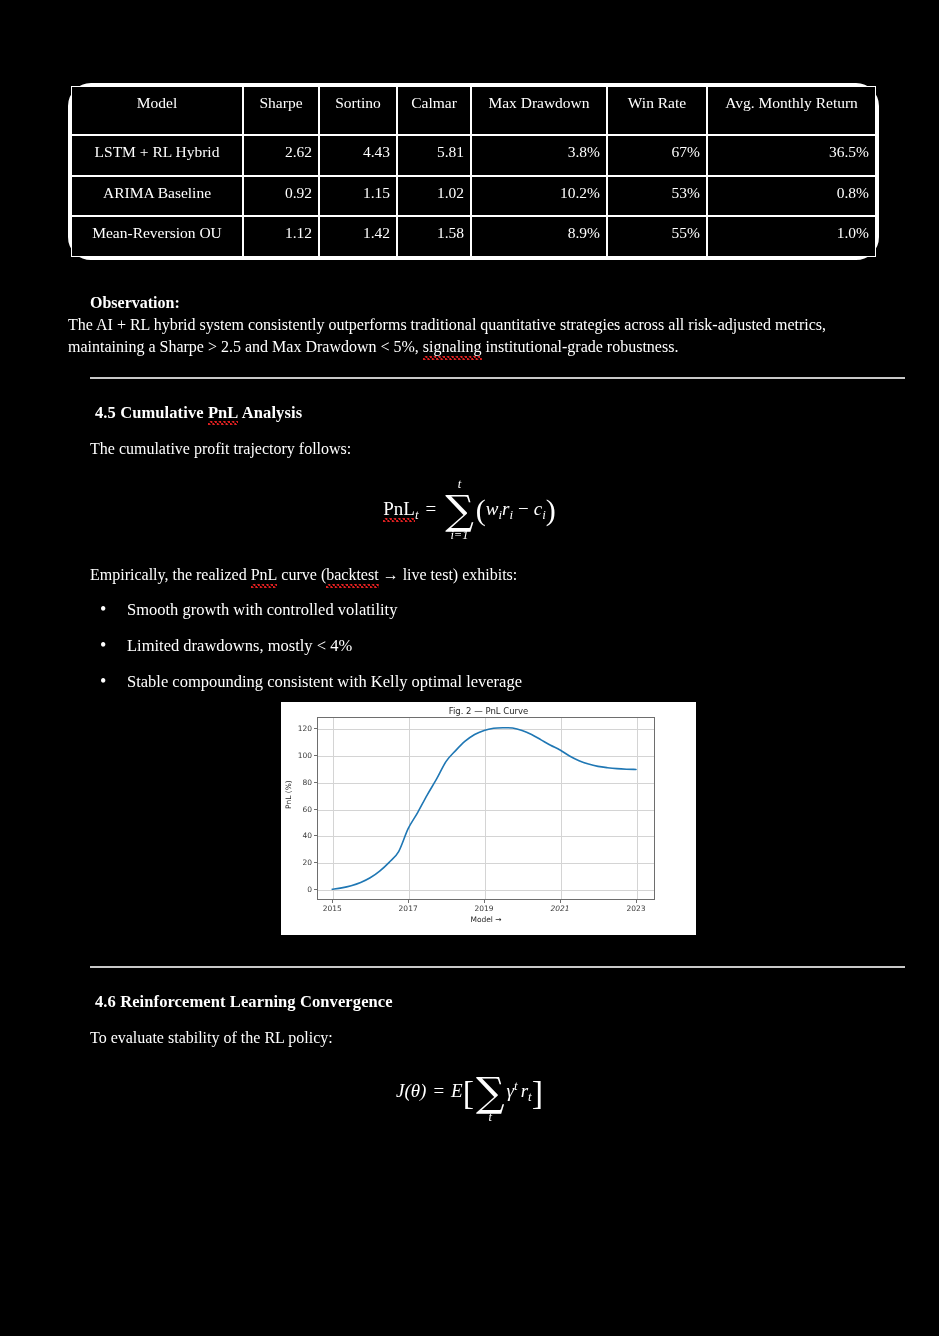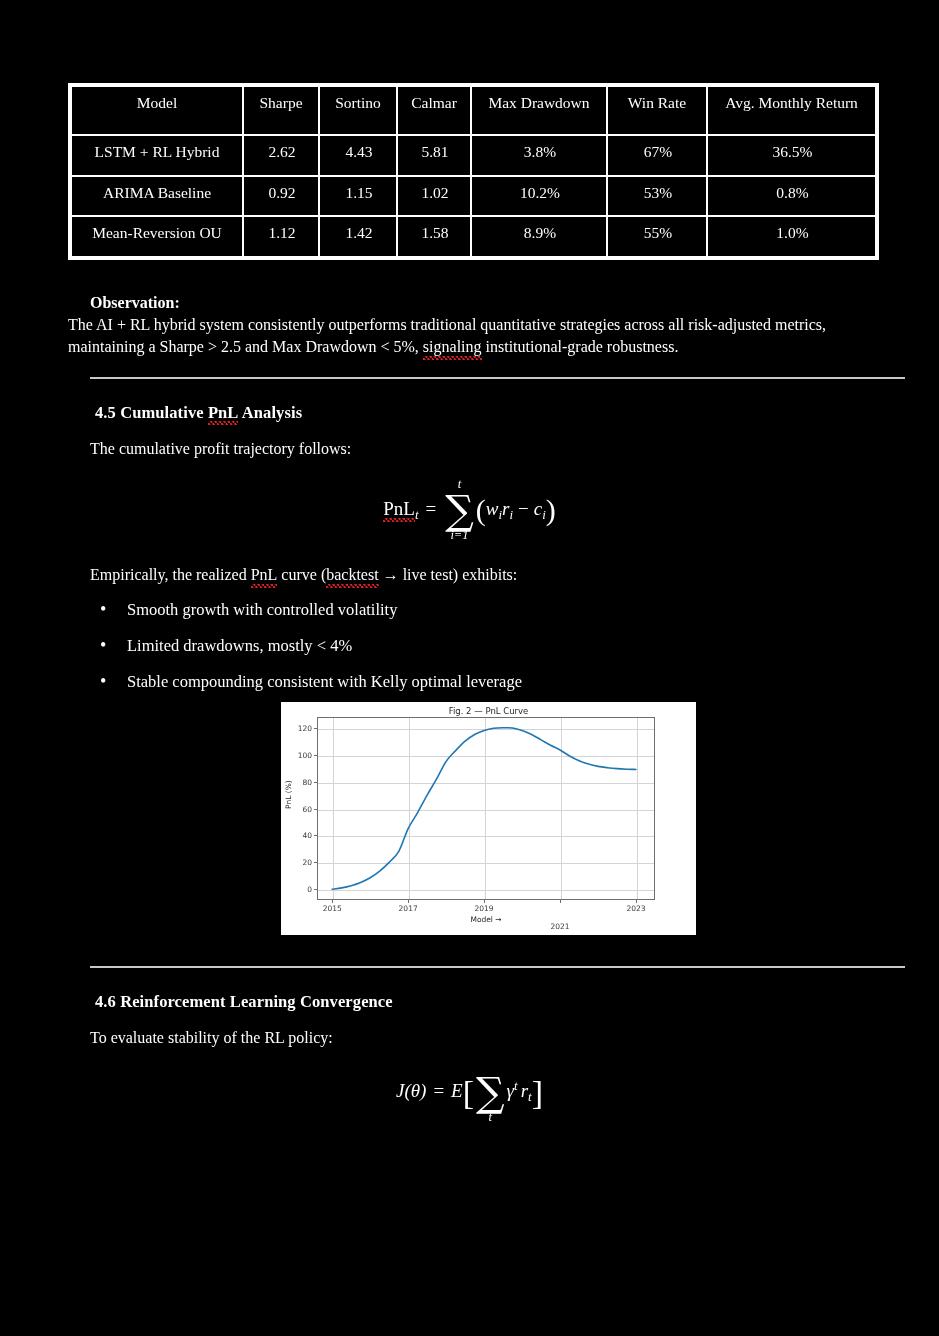--- a/index.html
+++ b/index.html
@@ -32,40 +32,41 @@
   }
   table.metrics {
     border-collapse: separate;
     border-spacing: 0;
     width: 805px;
     table-layout: fixed;
     border-left: 3px solid #ffffff;
     border-right: 3px solid #ffffff;
     border-top: 3px solid #ffffff;
     border-bottom: 3px solid #ffffff;
+    border-radius: 23px;
   }
   table.metrics td, table.metrics th {
     border: 1px solid #ffffff;
     background: #000000;
     color: #ffffff;
     font-weight: normal;
     font-size: 15.5px;
     line-height: 1.15;
     padding: 7px 6px 14px 6px;
     vertical-align: top;
     white-space: nowrap;
     overflow: visible;
   }
   table.metrics th {
     text-align: center;
     padding-bottom: 22px;
   }
   table.metrics th.col-model { text-align: center; }
   table.metrics td.col-model { text-align: center; }
-  table.metrics td.numeric { text-align: center; padding-left: 8px; }
+  table.metrics td.numeric { text-align: right; padding-left: 8px; }
   table.metrics th.numeric { text-align: center; }
 
   .col-w-model  { width: 172px; }
   .col-w-sharpe { width: 76px; }
   .col-w-sortino{ width: 78px; }
   .col-w-calmar { width: 74px; }
   .col-w-mdd    { width: 136px; }
   .col-w-win    { width: 100px; }
   .col-w-avg    { width: 169px; }
 
@@ -407,21 +408,21 @@
         <div class="ytick-label" style="top: 52.6765px; right: 384px; width: 26px;">100</div>
         <div class="ytick-mark" style="top: 52.6765px; left: 33px;"></div>
         <div class="ytick-label" style="top: 25.7647px; right: 384px; width: 26px;">120</div>
         <div class="ytick-mark" style="top: 25.7647px; left: 33px;"></div>
         <div class="xtick-label" style="left: 51.191px; top: 202px;">2015</div>
         <div class="xtick-mark" style="left: 51.191px; top: 198px;"></div>
         <div class="xtick-label" style="left: 127.146px; top: 202px;">2017</div>
         <div class="xtick-mark" style="left: 127.146px; top: 198px;"></div>
         <div class="xtick-label" style="left: 203.101px; top: 202px;">2019</div>
         <div class="xtick-mark" style="left: 203.101px; top: 198px;"></div>
-        <div class="xtick-label" style="left: 279.056px; top: 220px;">2021</div>
+        <div class="xtick-label" style="left: 279.056px; top: 202px; font-style: italic;">2021</div>
         <div class="xtick-mark" style="left: 279.056px; top: 198px;"></div>
         <div class="xtick-label" style="left: 355.011px; top: 202px;">2023</div>
         <div class="xtick-mark" style="left: 355.011px; top: 198px;"></div>
       </div>
     <div class="axis-label-y">PnL (%)</div>
     <div class="axis-label-x">Model →</div>
   </div>
 
   <div class="hrule" style="top:966px"></div>
 

